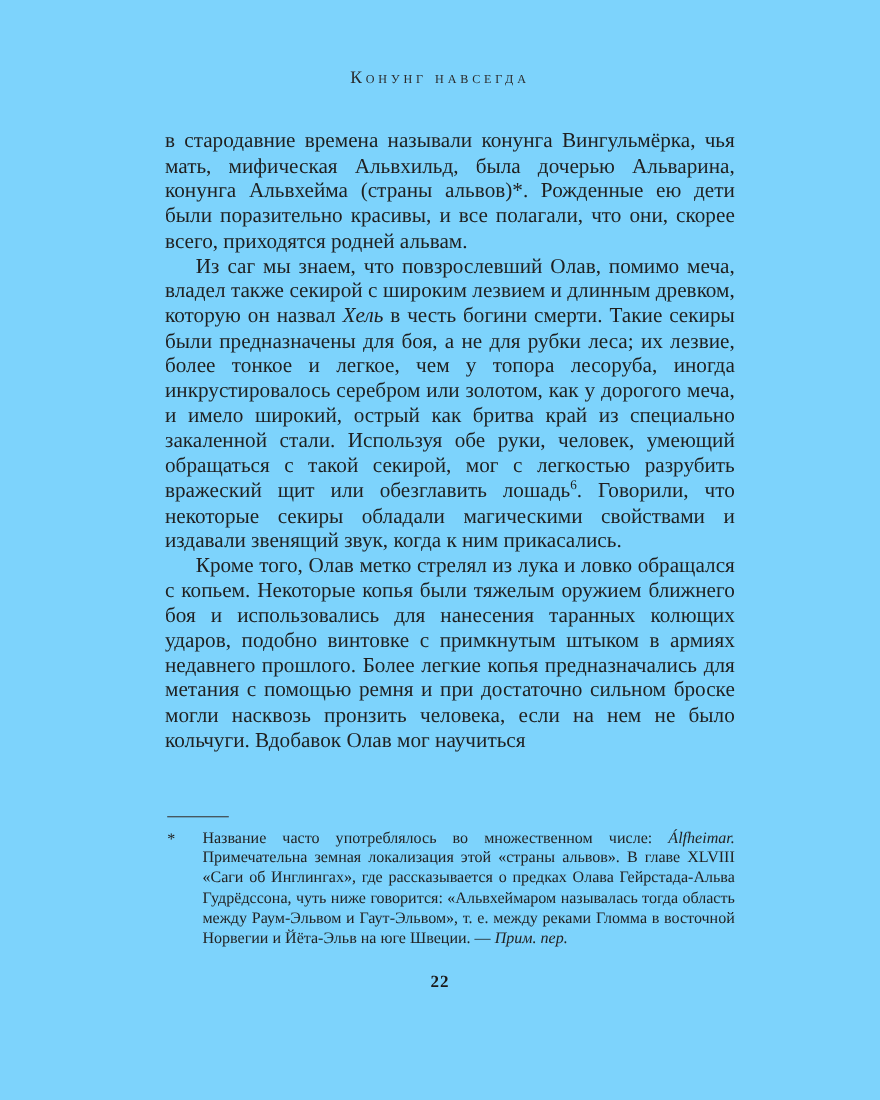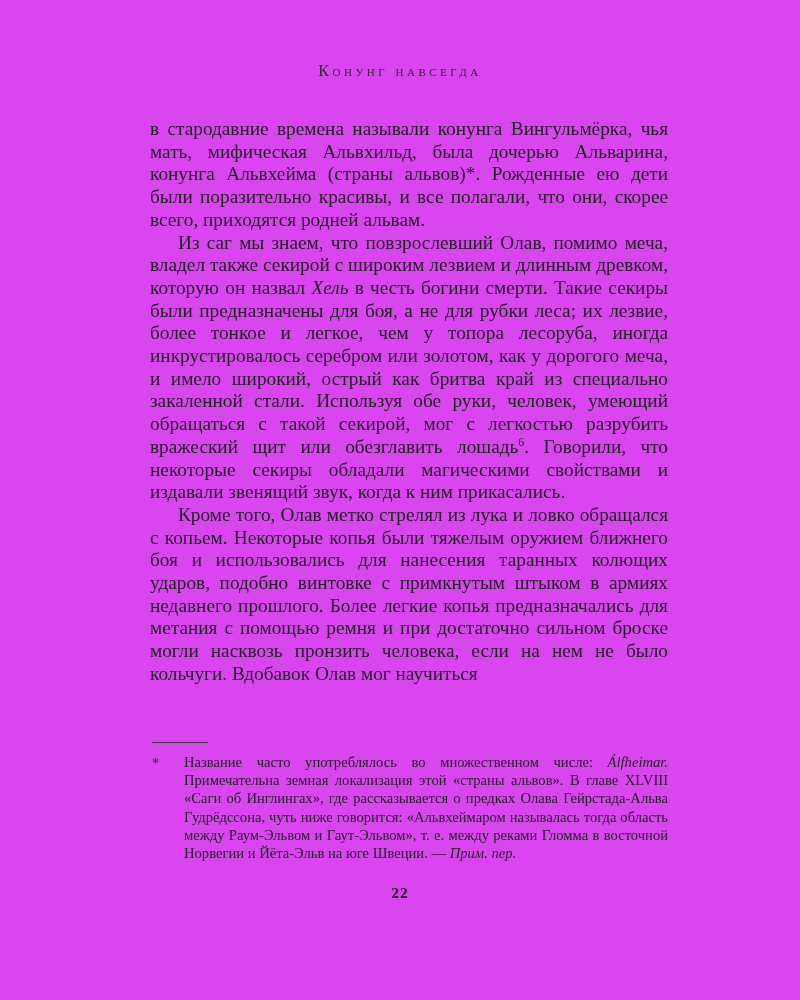--- a/index.html
+++ b/index.html
@@ -2,21 +2,21 @@
 <html><head>
 <meta charset="utf-8">
 <style>
   html, body { margin: 0; padding: 0; }
   body { background: #e9e9e9; }
   .page {
     position: relative;
     width: 800px;
     height: 1000px;
     margin: 0 auto;
-    background: #d946ef;
+    background: #7dd3fc;
     color: #1f1f1f;
     font-family: "Liberation Serif", "DejaVu Serif", serif;
     overflow: hidden;
   }
   .running-head {
     position: absolute;
     top: 62px;
     left: 0;
     width: 100%;
     text-align: center;

